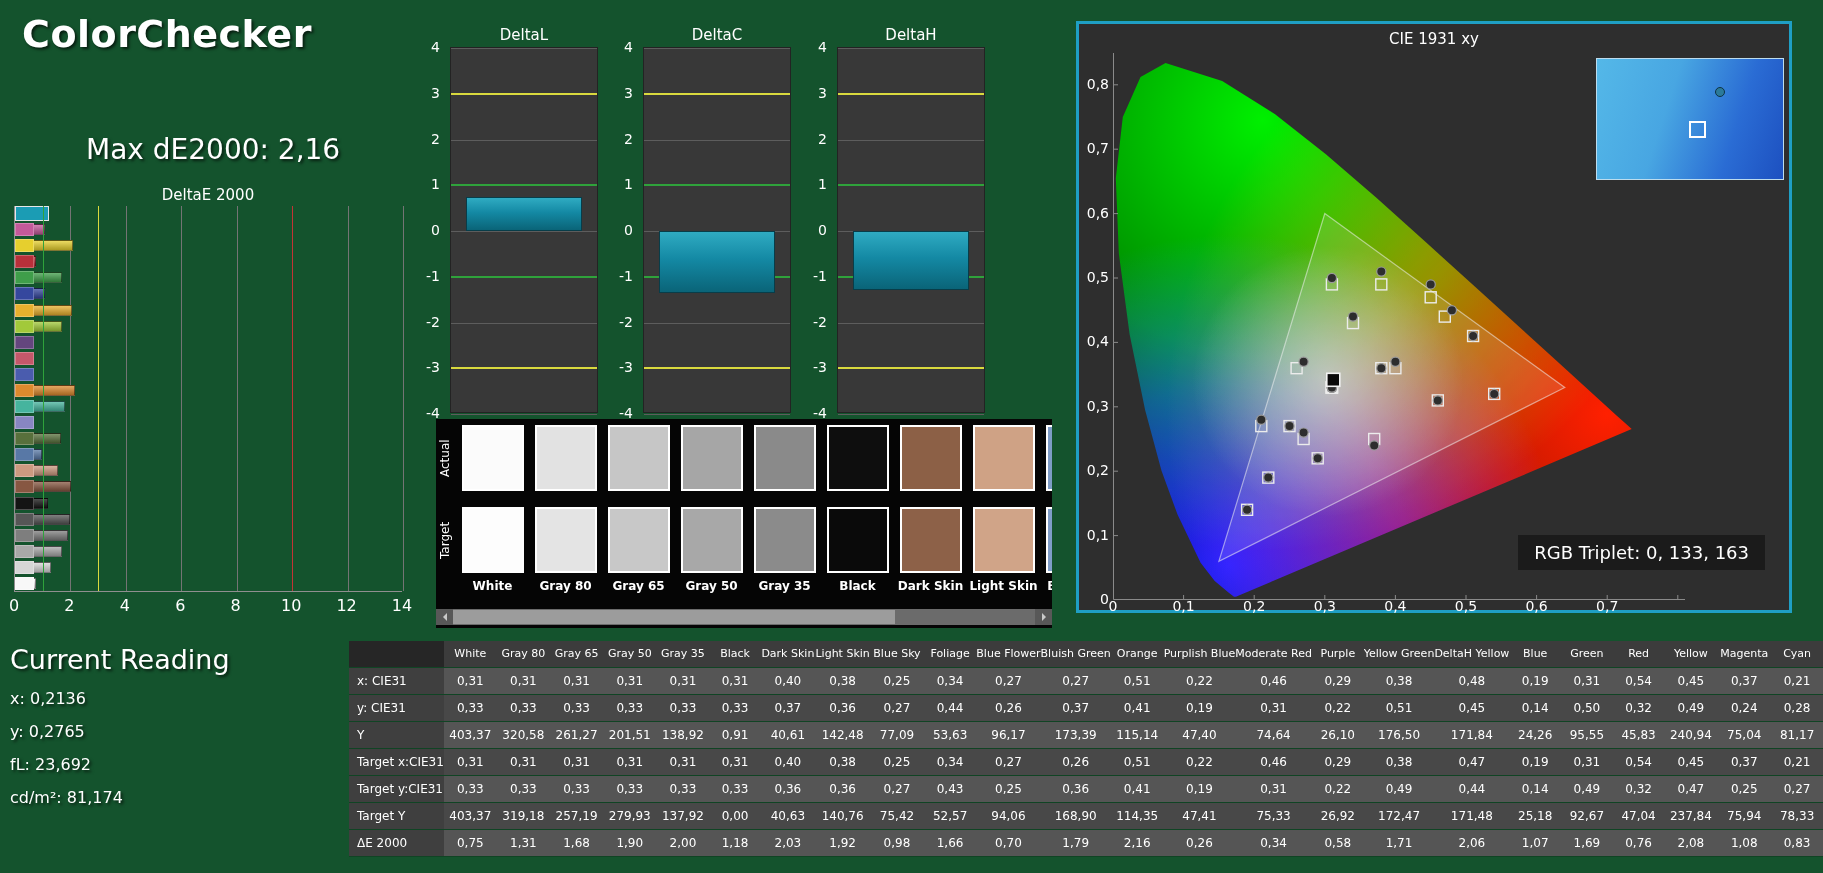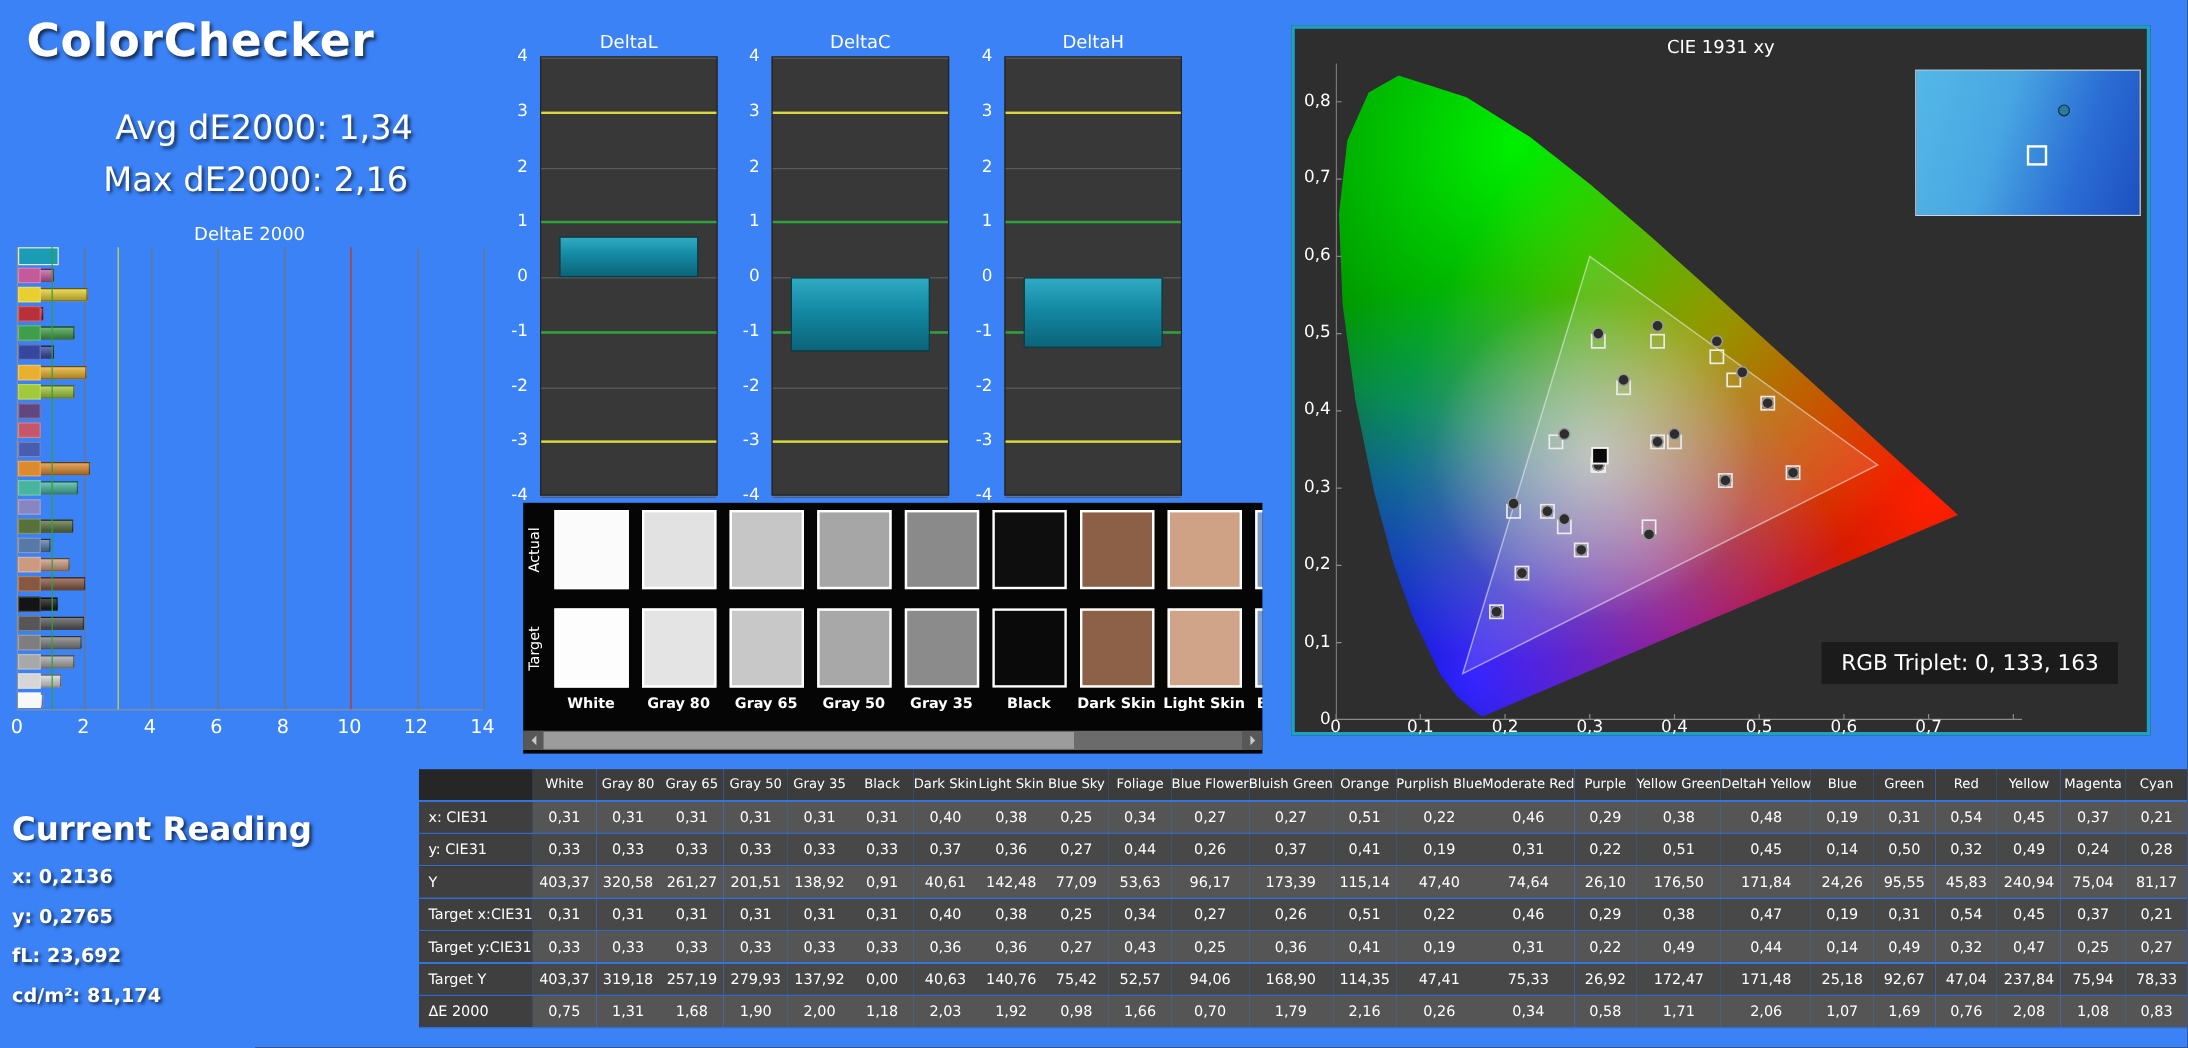--- a/index.html
+++ b/index.html
@@ -1,19 +1,19 @@
 <!DOCTYPE html>
 <html><head>
 <meta charset="utf-8">
 <style>
   * { box-sizing: border-box; }
   html, body { margin:0; padding:0; background:#3a3a3a; }
   #app {
     position:relative; width:1823px; height:873px; overflow:hidden;
-    background:#3b82f6; color:#fff;
+    background:#14532d; color:#fff;
     font-family:"DejaVu Sans","Liberation Sans",sans-serif;
   }
   .shadowed { text-shadow:2px 2px 3px rgba(0,0,0,0.65); }
 
   
   #page-title { position:absolute; left:22px; top:12px; font-size:38px; font-weight:700; letter-spacing:0.5px; }
   #avg-line  { position:absolute; left:96px; top:90px;  font-size:28px; }
   #max-line  { position:absolute; left:86px; top:133px; font-size:28px; }
 
   
@@ -68,42 +68,41 @@
   .cie-ylab { position:absolute; left:2px; width:28px; text-align:right; font-size:14px; }
   .cie-xlab { position:absolute; top:574px; width:34px; text-align:center; font-size:14px; }
   #cie-inset { position:absolute; left:517px; top:34px; width:188px; height:122px; border:1px solid #bcdcee;
     background:linear-gradient(108deg,#54b8e8 0%,#48a6e2 38%,#2a6cd4 72%,#1d50c0 100%); }
   #inset-square { position:absolute; left:92px; top:62px; width:17px; height:17px; border:2px solid #fff; }
   #inset-dot { position:absolute; left:118px; top:28px; width:10px; height:10px; border-radius:50%;
     background:#2b7a9a; border:1px solid #0d3344; }
   #rgb-box { position:absolute; right:24px; bottom:40px; background:#1b1b1b; padding:7px 16px; font-size:18px; }
 
   
-  #reading { position:absolute; left:10px; top:676px;font-weight:bold; }
+  #reading { position:absolute; left:10px; top:644px; }
   #reading-title { font-size:27px; margin-bottom:14px; }
   .reading-line { font-size:16px; margin-bottom:14px; }
 
   
   #datatable { position:absolute; left:349px; top:641px; }
   table.meas { border-collapse:collapse; table-layout:fixed; }
   .meas th, .meas td { padding:0; text-align:center; font-size:12px; height:27px;
     overflow:hidden; white-space:nowrap; font-weight:400; color:#fff; border-bottom:1px solid rgba(0,0,0,0.18); }
   .meas thead th { background:#3c3c3c; font-size:11px; height:26px; }
   .meas thead th.corner { background:#262626; }
   .meas tbody tr:nth-child(odd)  td { background:#555555; }
   .meas tbody tr:nth-child(even) td { background:#484848; }
   .meas tbody th { background:#3f3f3f; text-align:left; padding-left:8px; font-size:12px; }
 </style>
 </head>
 <body>
 
 <div id="app">
 
   <div id="page-title" class="shadowed">ColorChecker</div>
-  <div id="avg-line" class="shadowed">Avg dE2000: 1,34</div>
   <div id="max-line" class="shadowed">Max dE2000: 2,16</div>
 
   <div id="dechart">
     <div id="de-title">DeltaE 2000</div>
     <div id="de-plot">
         <div class="vline" style="left: 55.4286px;"></div>
         <div class="vline" style="left: 110.857px;"></div>
         <div class="vline" style="left: 166.286px;"></div>
         <div class="vline" style="left: 221.714px;"></div>
         <div class="vline" style="left: 277.143px;"></div>

